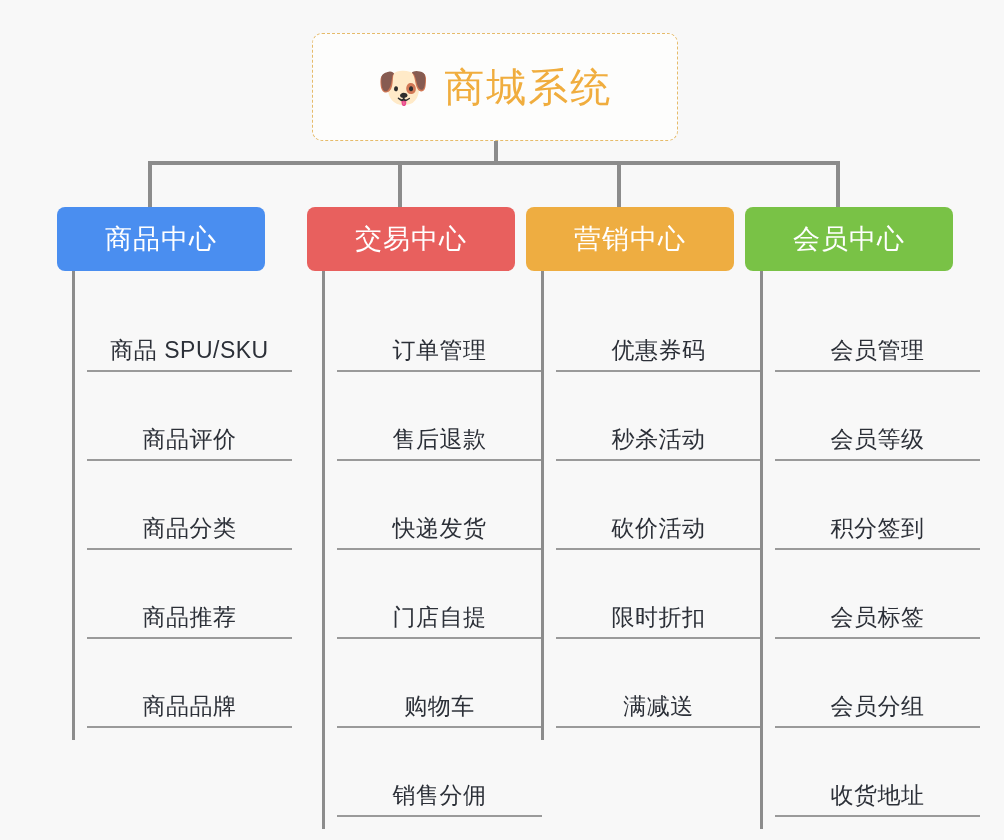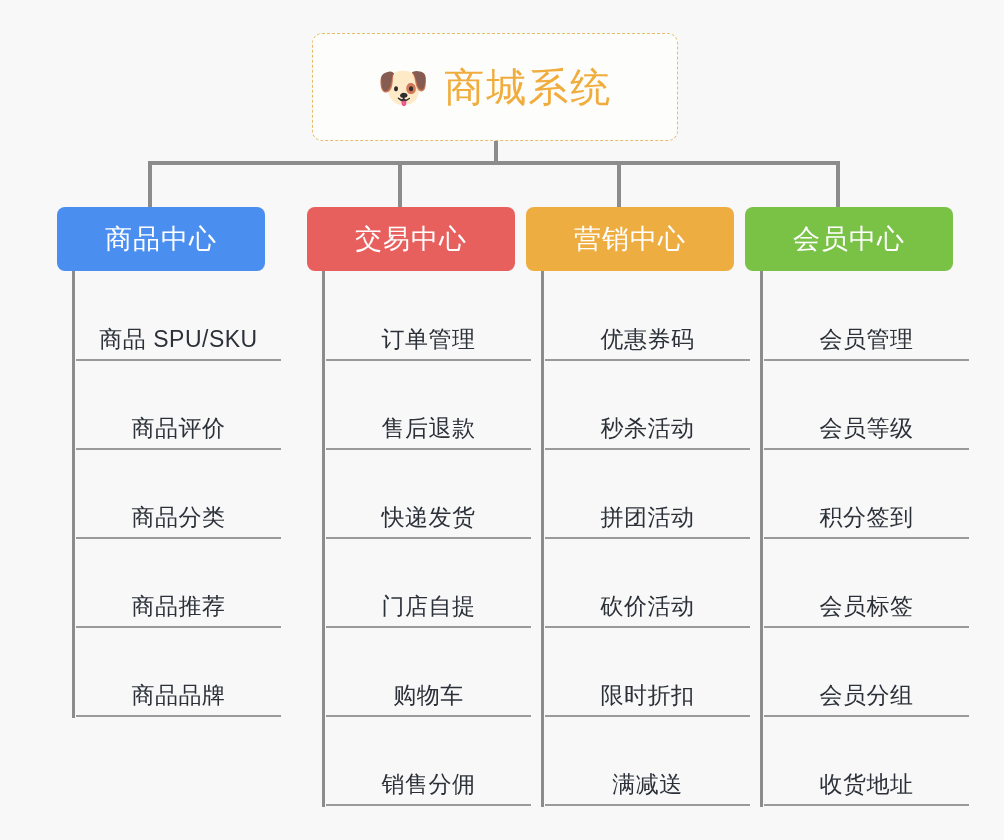--- a/index.html
+++ b/index.html
@@ -104,21 +104,21 @@
   }
   .column.c0 .cat-header { background: #4a8ef0; }
   .column.c1 .cat-header { background: #e8605e; }
   .column.c2 .cat-header { background: #eead41; }
   .column.c3 .cat-header { background: #79c246; }
 
   
   .leaf-list {
     position: relative;
     margin: 0;
-    padding: 1px;
+    padding: 12px;
     list-style: none;
     border-left: 3px solid #8c8c8c;
     margin-left: 15px;
     width: 205px;
   }
   .leaf-item {
     height: 89px;
     box-sizing: border-box;
     border-bottom: 2px solid #9a9a9a;
     display: flex;
@@ -204,23 +204,20 @@
       <span>营销中心</span>
     </div>
     <ul class="leaf-list">
       <li class="leaf-item">
           <span class="leaf-label">优惠券码</span>
         </li>
       <li class="leaf-item">
           <span class="leaf-label">秒杀活动</span>
         </li>
       <li class="leaf-item">
-          <span class="leaf-label">拼团活动</span>
-        </li>
-      <li class="leaf-item">
           <span class="leaf-label">砍价活动</span>
         </li>
       <li class="leaf-item">
           <span class="leaf-label">限时折扣</span>
         </li>
       <li class="leaf-item">
           <span class="leaf-label">满减送</span>
         </li>
     </ul>
   </div>

